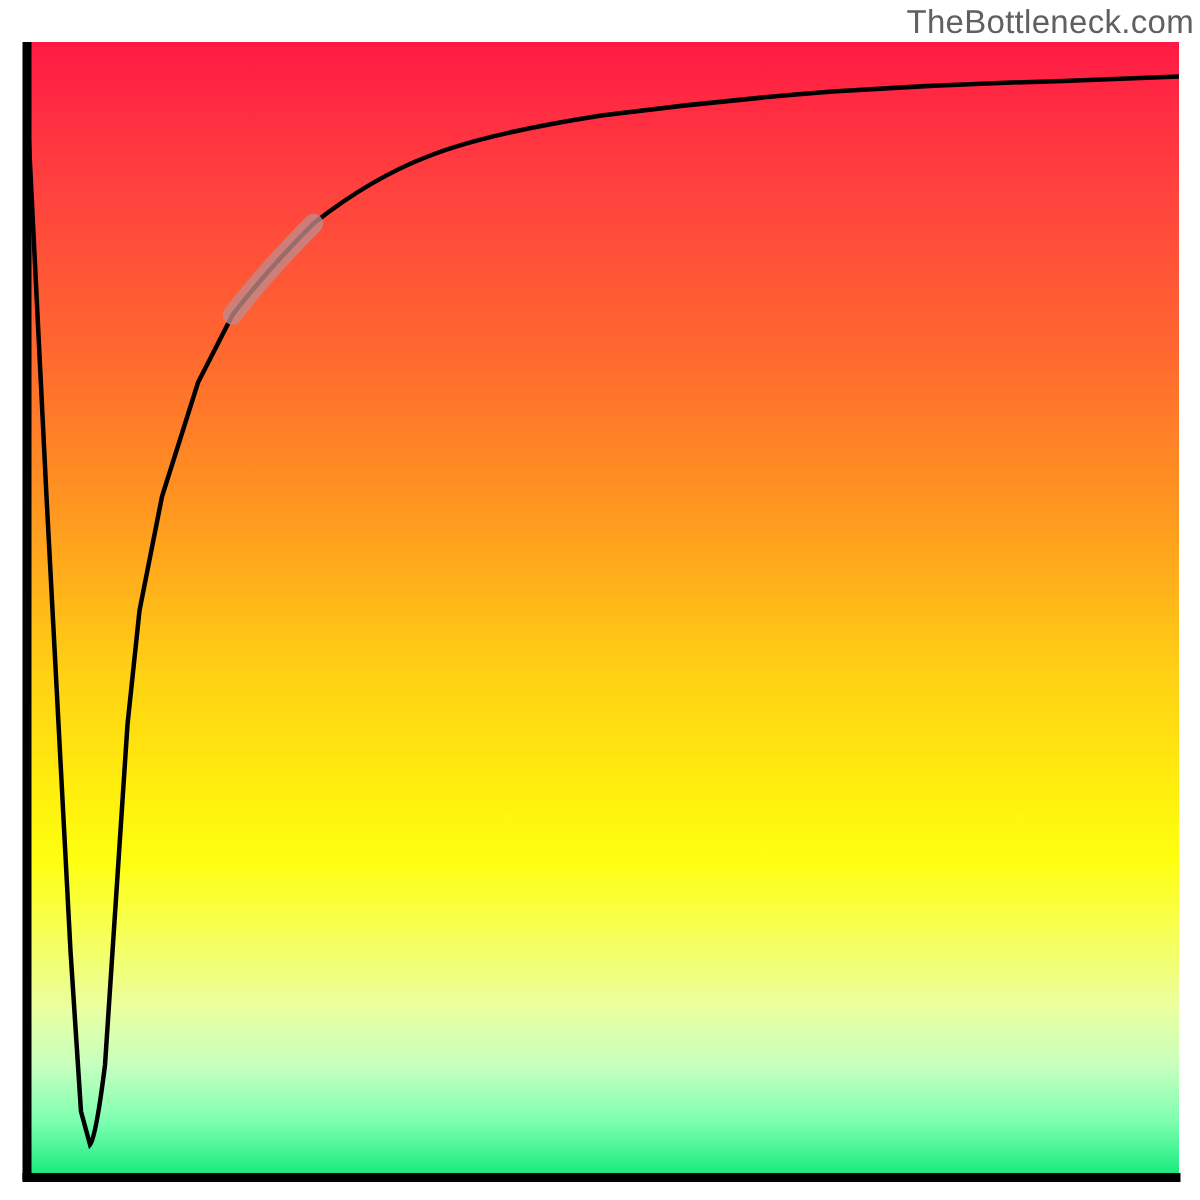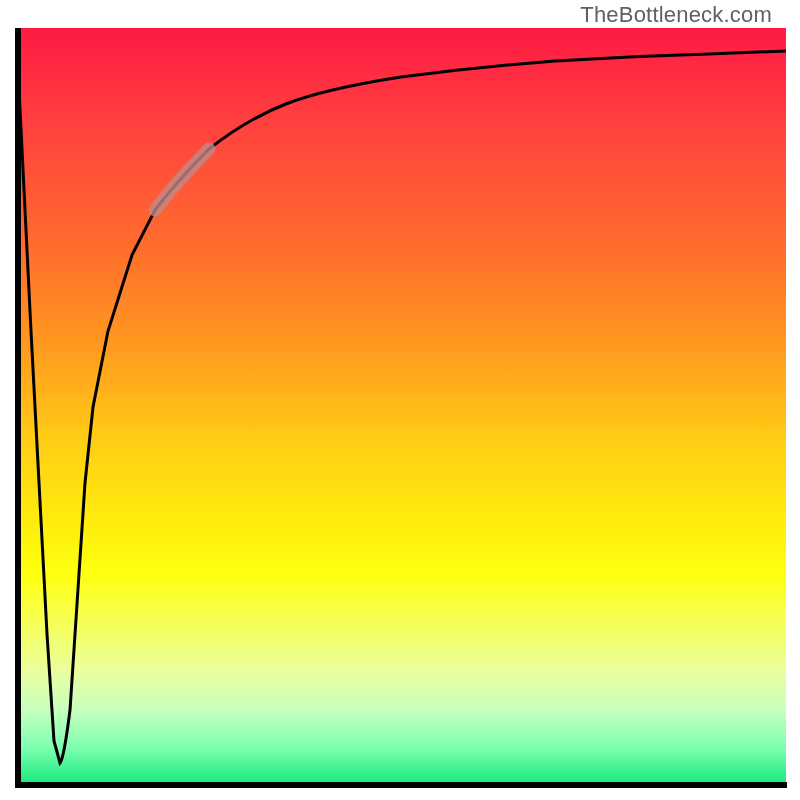--- a/index.html
+++ b/index.html
@@ -59,21 +59,21 @@
   }
   .axis-bottom {
     left: 15px;
     top: 782px;
     width: 772px;
     height: 6px;
   }
   .watermark {
     position: absolute;
     top: 2px;
-    right: 28px;
+    right: 4px;
     color: #606060;
     font-size: 22px;
     letter-spacing: 0.2px;
     font-weight: 400;
     user-select: none;
   }
 </style>
 </head>
 <body>
 

